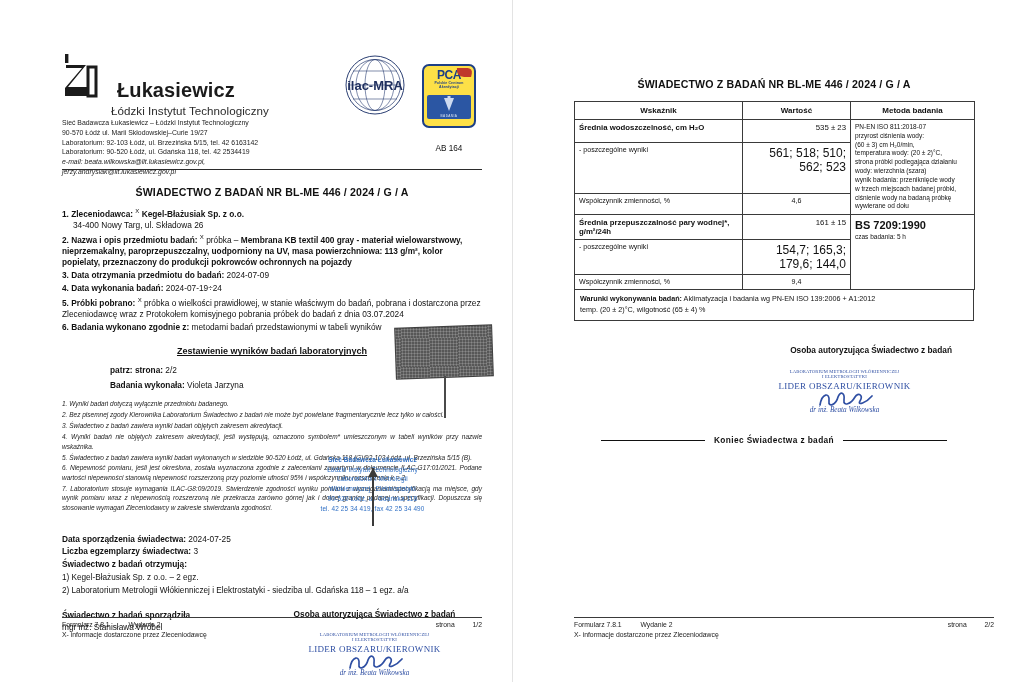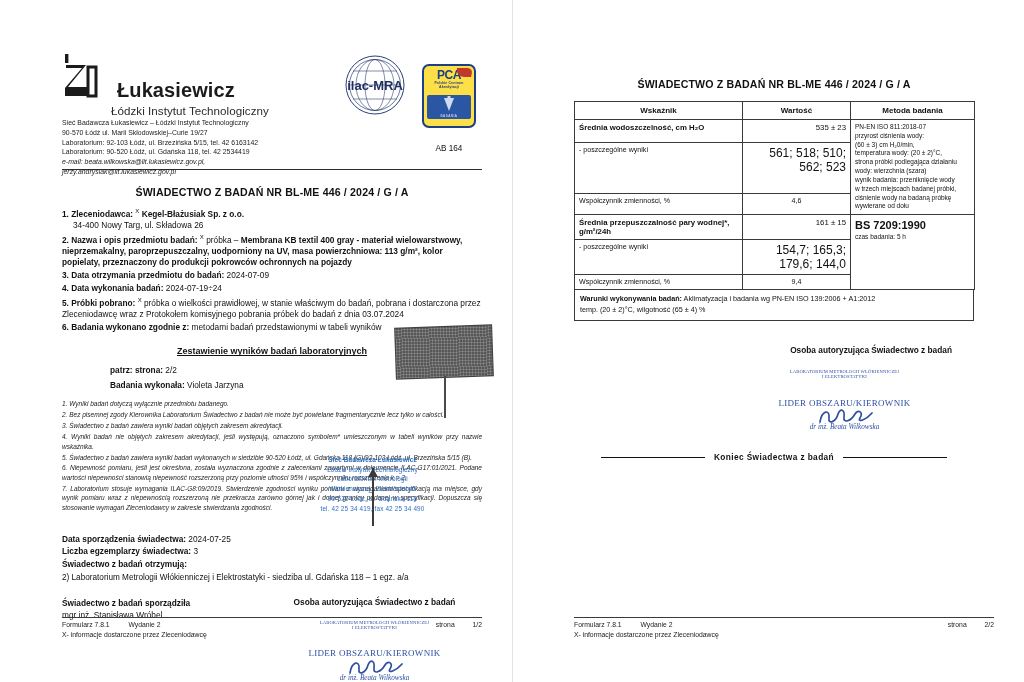--- a/index.html
+++ b/index.html
@@ -105,21 +105,21 @@
 
   .sig-row{position:relative;margin-top:12px;height:92px;}
   .sig-left{position:absolute;left:0;top:0;font-size:8.3px;line-height:1.45;}
   .sig-right{position:absolute;left:205px;top:0;width:215px;text-align:center;}
   .sig-head{font-size:8.3px;font-weight:bold;}
   .stamp{
     color:#2f4fa3;font-family:"Liberation Serif", serif;margin-top:13px;line-height:1.18;
   }
   .stamp-l1{font-size:4.6px;letter-spacing:.15px;}
   .stamp-l2{font-size:4.6px;letter-spacing:.15px;}
-  .stamp-l3{font-size:9px;letter-spacing:.3px;margin-top:18px;text-align:center;}
+  .stamp-l3{font-size:9px;letter-spacing:.3px;margin-top:1px;text-align:center;}
   .scribble{height:17px;position:relative;}
   .scribble svg{position:absolute;left:50%;top:-2px;transform:translateX(-50%);}
   .stamp-name{
     font-size:7.2px;font-style:italic;color:#2f4fa3;font-family:"Liberation Serif", serif;
     margin-top:-2px;
   }
 
   .blue-stamp{
     position:absolute;left:290px;top:455px;width:165px;text-align:center;
     color:#2f6fc4;font-size:6.4px;line-height:1.52;letter-spacing:.15px;
@@ -330,20 +330,21 @@
       <div>
         <span class="b">Data sporządzenia świadectwa:</span>
         <span>2024-07-25</span>
       </div>
       <div>
         <span class="b">Liczba egzemplarzy świadectwa:</span>
         <span>3</span>
       </div>
       <div class="b">Świadectwo z badań otrzymują:</div>
       <div class="dist">
+        <div>1) Kegel-Błażusiak Sp. z o.o. – 2 egz.</div>
         <div>2) Laboratorium Metrologii Włókienniczej i Elektrostatyki - siedziba ul. Gdańska 118 – 1 egz. a/a</div>
       </div>
     </div>
 
     <div class="sig-row">
       <div class="sig-left">
         <div class="sig-head">Świadectwo z badań sporządziła</div>
         <div>mgr inż. Stanisława Wróbel</div>
       </div>
       <div class="sig-right">

